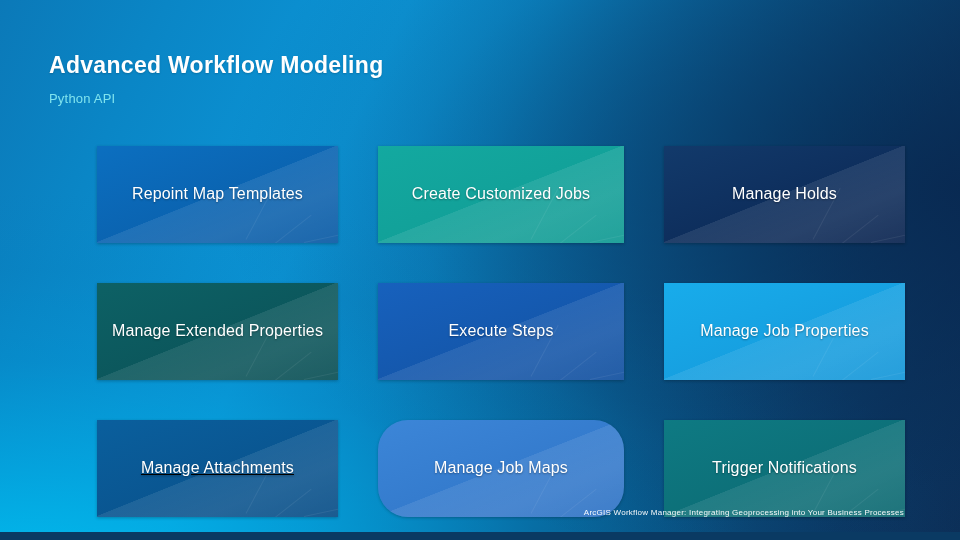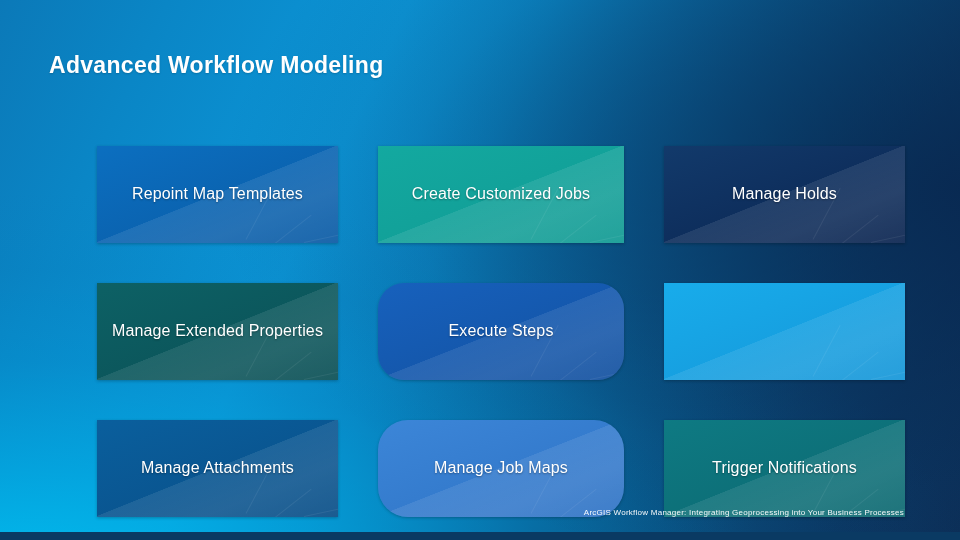--- a/index.html
+++ b/index.html
@@ -158,20 +158,21 @@
     margin-top: 24px;
   }
 </style>
 </head>
 <body>
 
 <div id="slide">
 
   <div id="header" class="layer">
     <h1 id="slide-title">Advanced Workflow Modeling</h1>
+    <h2 id="slide-subtitle">Python API</h2>
   </div>
 
   <div id="tile-grid" class="layer">
     <div class="tile" style="background: linear-gradient(160deg, rgb(11, 111, 192) 0%, rgb(10, 90, 164) 100%);">
       <span class="wedge"></span>
       <span class="threads">
           <i style="left: 62%; top: 96%; width: 58px; transform: rotate(-62deg);"></i>
           <i style="left: 74%; top: 100%; width: 46px; transform: rotate(-38deg);"></i>
           <i style="left: 86%; top: 99%; width: 40px; transform: rotate(-12deg);"></i>
         </span>
@@ -197,38 +198,39 @@
     </div>
     <div class="tile" style="background: linear-gradient(160deg, rgb(13, 97, 101) 0%, rgb(10, 79, 85) 100%);">
       <span class="wedge"></span>
       <span class="threads">
           <i style="left: 62%; top: 96%; width: 58px; transform: rotate(-62deg);"></i>
           <i style="left: 74%; top: 100%; width: 46px; transform: rotate(-38deg);"></i>
           <i style="left: 86%; top: 99%; width: 40px; transform: rotate(-12deg);"></i>
         </span>
       <span class="tile-label">Manage Extended Properties</span>
     </div>
-    <div class="tile" style="background: linear-gradient(160deg, rgb(23, 97, 189) 0%, rgb(18, 80, 159) 100%); border-radius: 26px;">
+    <div class="tile" style="background: linear-gradient(160deg, rgb(23, 97, 189) 0%, rgb(18, 80, 159) 100%);">
       <span class="wedge"></span>
       <span class="threads">
           <i style="left: 62%; top: 96%; width: 58px; transform: rotate(-62deg);"></i>
           <i style="left: 74%; top: 100%; width: 46px; transform: rotate(-38deg);"></i>
           <i style="left: 86%; top: 99%; width: 40px; transform: rotate(-12deg);"></i>
         </span>
       <span class="tile-label">Execute Steps</span>
     </div>
     <div class="tile" style="background: linear-gradient(160deg, rgb(24, 172, 235) 0%, rgb(21, 150, 216) 100%);">
       <span class="wedge"></span>
       <span class="threads">
           <i style="left: 62%; top: 96%; width: 58px; transform: rotate(-62deg);"></i>
           <i style="left: 74%; top: 100%; width: 46px; transform: rotate(-38deg);"></i>
           <i style="left: 86%; top: 99%; width: 40px; transform: rotate(-12deg);"></i>
         </span>
-    </div>
-    <div class="tile" style="background: linear-gradient(160deg, rgb(10, 95, 157) 0%, rgb(9, 78, 135) 100%);">
+      <span class="tile-label">Manage Job Properties</span>
+    </div>
+    <div class="tile" style="background: linear-gradient(160deg, rgb(10, 95, 157) 0%, rgb(9, 78, 135) 100%); text-decoration: underline;">
       <span class="wedge"></span>
       <span class="threads">
           <i style="left: 62%; top: 96%; width: 58px; transform: rotate(-62deg);"></i>
           <i style="left: 74%; top: 100%; width: 46px; transform: rotate(-38deg);"></i>
           <i style="left: 86%; top: 99%; width: 40px; transform: rotate(-12deg);"></i>
         </span>
       <span class="tile-label">Manage Attachments</span>
     </div>
     <div class="tile" style="background: linear-gradient(160deg, rgb(60, 134, 216) 0%, rgb(46, 114, 196) 100%); border-radius: 30px;">
       <span class="wedge"></span>

